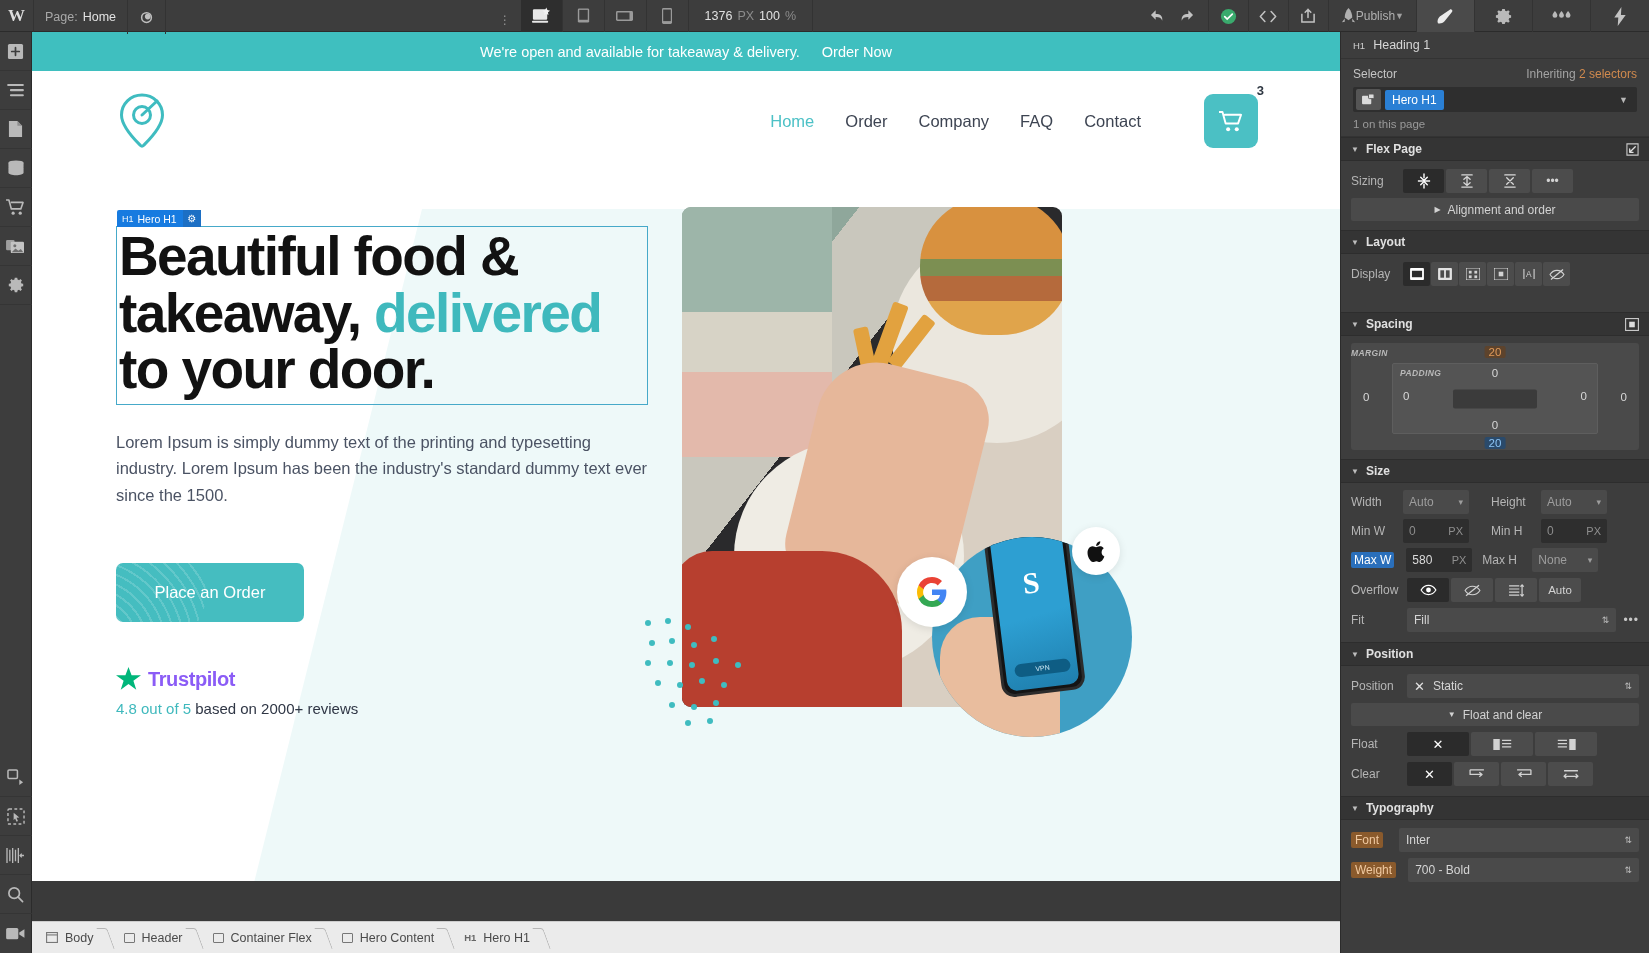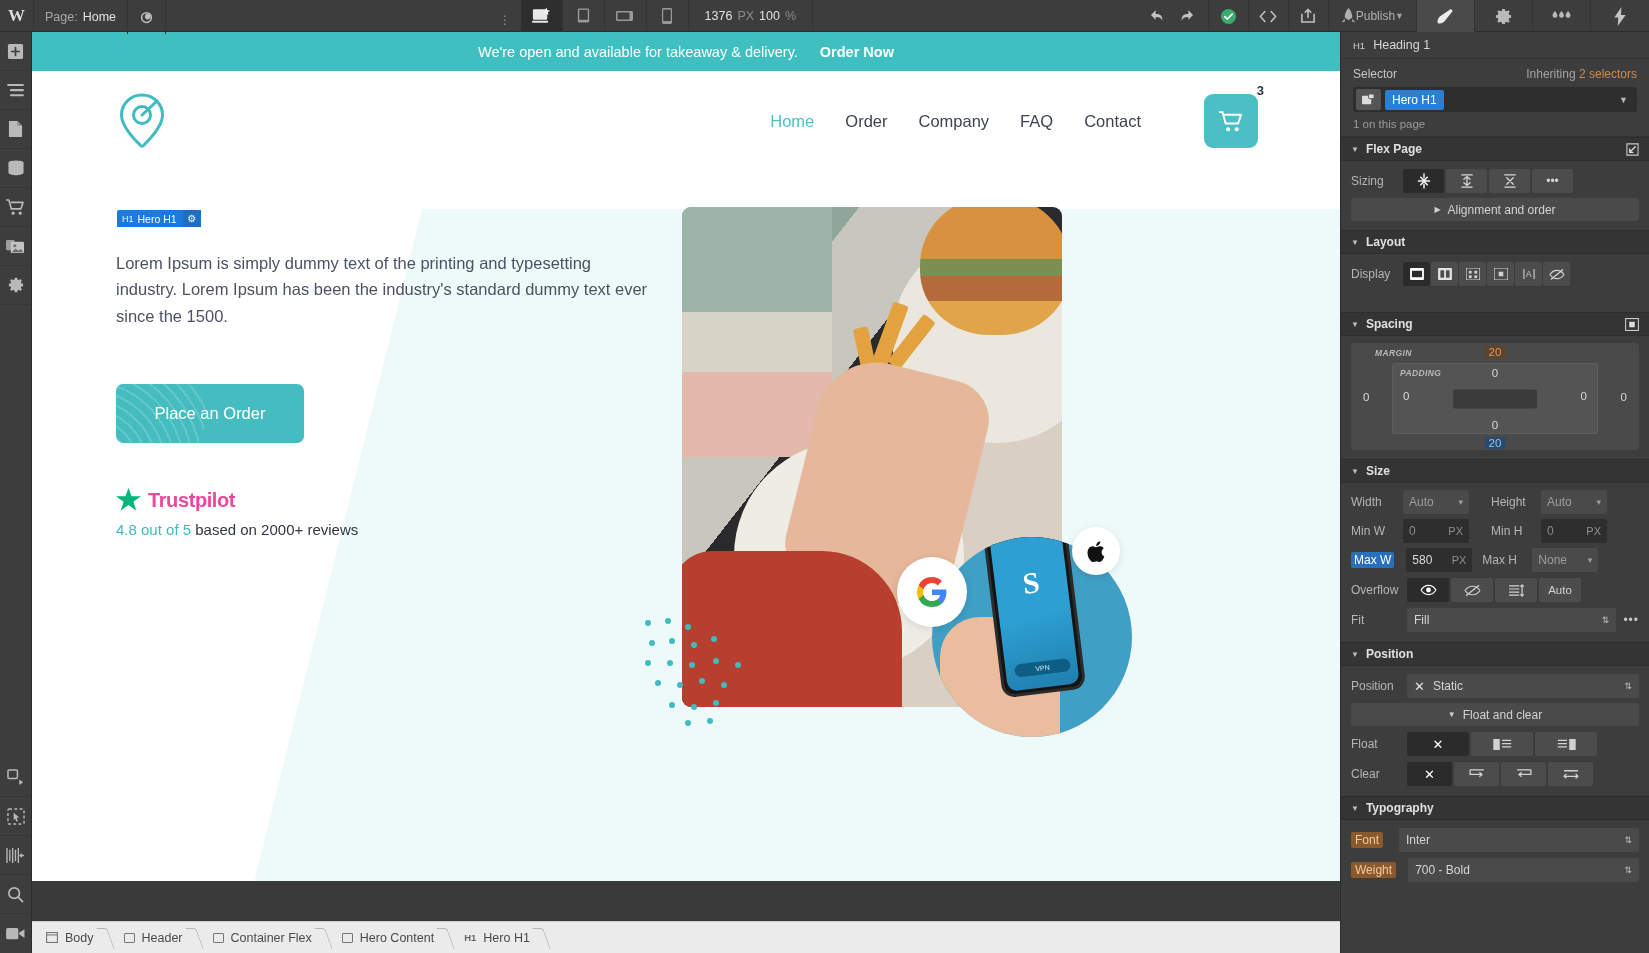--- a/index.html
+++ b/index.html
@@ -53,21 +53,21 @@
   
   #canvas {
     position:absolute; top:32px; left:32px; width:1308px; height:849px;
     background:#ffffff; overflow:hidden;
   }
   #announce {
     height:39px; background:#3fbfbf; color:#fff;
     display:flex; align-items:center; justify-content:center;
     font-size:14.5px;
   }
-  #announce b { font-weight:bold; margin-left:22px; }
+  #announce b { font-weight:normal; margin-left:22px; }
 
   #hero-wrap { position:relative; height:810px; background:#fff; overflow:hidden; }
   
   .wash {
     position:absolute; top:138px; left:390px; width:1100px; height:700px;
     background:#eef9f9; transform:skewX(-14deg); transform-origin:top left;
   }
 
   #sitenav {
     position:relative; height:100px; display:flex; align-items:center;
@@ -118,21 +118,21 @@
   }
   #cta .swirl {
     position:absolute; left:-30px; top:-24px; width:120px; height:110px;
     border-radius:50%;
     background:
       repeating-radial-gradient(circle at 0% 100%, rgba(255,255,255,0) 0 7px, rgba(255,255,255,.16) 7px 9px);
   }
   #cta span { position:relative; }
   #trust { margin-top:45px; }
   #trust-top { display:flex; align-items:center; gap:7px; }
-  #trust-top .tp-name { font-size:20px; font-weight:bold; color:#ec4899; letter-spacing:-.4px; }
+  #trust-top .tp-name { font-size:20px; font-weight:bold; color:#8b5cf6; letter-spacing:-.4px; }
   #trust-sub { margin-top:9px; font-size:15px; color:#2f3645; }
   #trust-sub .score { color:#3fb9bd; }
 
   
   #hero-right { position:relative; width:600px; height:560px; margin-top:36px; margin-left:22px; }
   #photo {
     position:absolute; left:0; top:0; width:380px; height:500px; border-radius:9px;
     overflow:hidden;
     background:
       linear-gradient(128deg,#8fa79b 0 23%, #c9c7bd 23% 38%, #2a2a2c 38% 62%, #d9cfc2 62% 100%);
@@ -540,20 +540,25 @@
     </div>
 
     <div id="hero">
       <div id="hero-left">
         <div id="h1-badge">
           <span class="tag">H1</span>
           <span>Hero H1</span>
           <span class="gear">⚙</span>
         </div>
 
+        <h1 id="hero-h1">
+          <span>Beautiful food &amp;</span><br>
+          <span>takeaway, </span><span class="accent">delivered</span><br>
+          <span>to your door.</span>
+        </h1>
 
         <p id="hero-p">Lorem Ipsum is simply dummy text of the printing and typesetting industry. Lorem Ipsum has been the industry's standard dummy text ever since the 1500.</p>
 
         <div id="cta">
           <div class="swirl"></div>
           <span>Place an Order</span>
         </div>
 
         <div id="trust">
           <div id="trust-top">
@@ -761,21 +766,21 @@
     <span>Spacing</span>
     <span class="right-ico">
       <svg width="14" height="13" viewBox="0 0 15 14">
           <rect x="0.6" y="0.6" width="13.8" height="12.8" fill="none" stroke="#c8c8c8" stroke-width="1.2"></rect>
           <rect x="4.5" y="4" width="6" height="6" fill="#dcdcdc"></rect>
         </svg>
     </span>
   </div>
   <div class="sec-body" style="padding-top:5px">
     <div class="spacing-box">
-      <span class="sp-label" style="left:24px;top:5px">MARGIN</span>
+      <span class="sp-label" style="left:0;top:5px">MARGIN</span>
       <span class="sp-val orange" style="left:50%;top:3px;transform:translateX(-50%)">20</span>
       <span class="sp-val blue" style="left:50%;bottom:1px;transform:translateX(-50%)">20</span>
       <span class="sp-val" style="left:12px;top:48px">0</span>
       <span class="sp-val" style="right:12px;top:48px">0</span>
 
       <div class="pad-box">
         <span class="sp-label" style="left:7px;top:4px">PADDING</span>
         <span class="sp-val" style="left:50%;top:3px;transform:translateX(-50%)">0</span>
         <span class="sp-val" style="left:50%;bottom:2px;transform:translateX(-50%)">0</span>
         <span class="sp-val" style="left:10px;top:26px">0</span>

